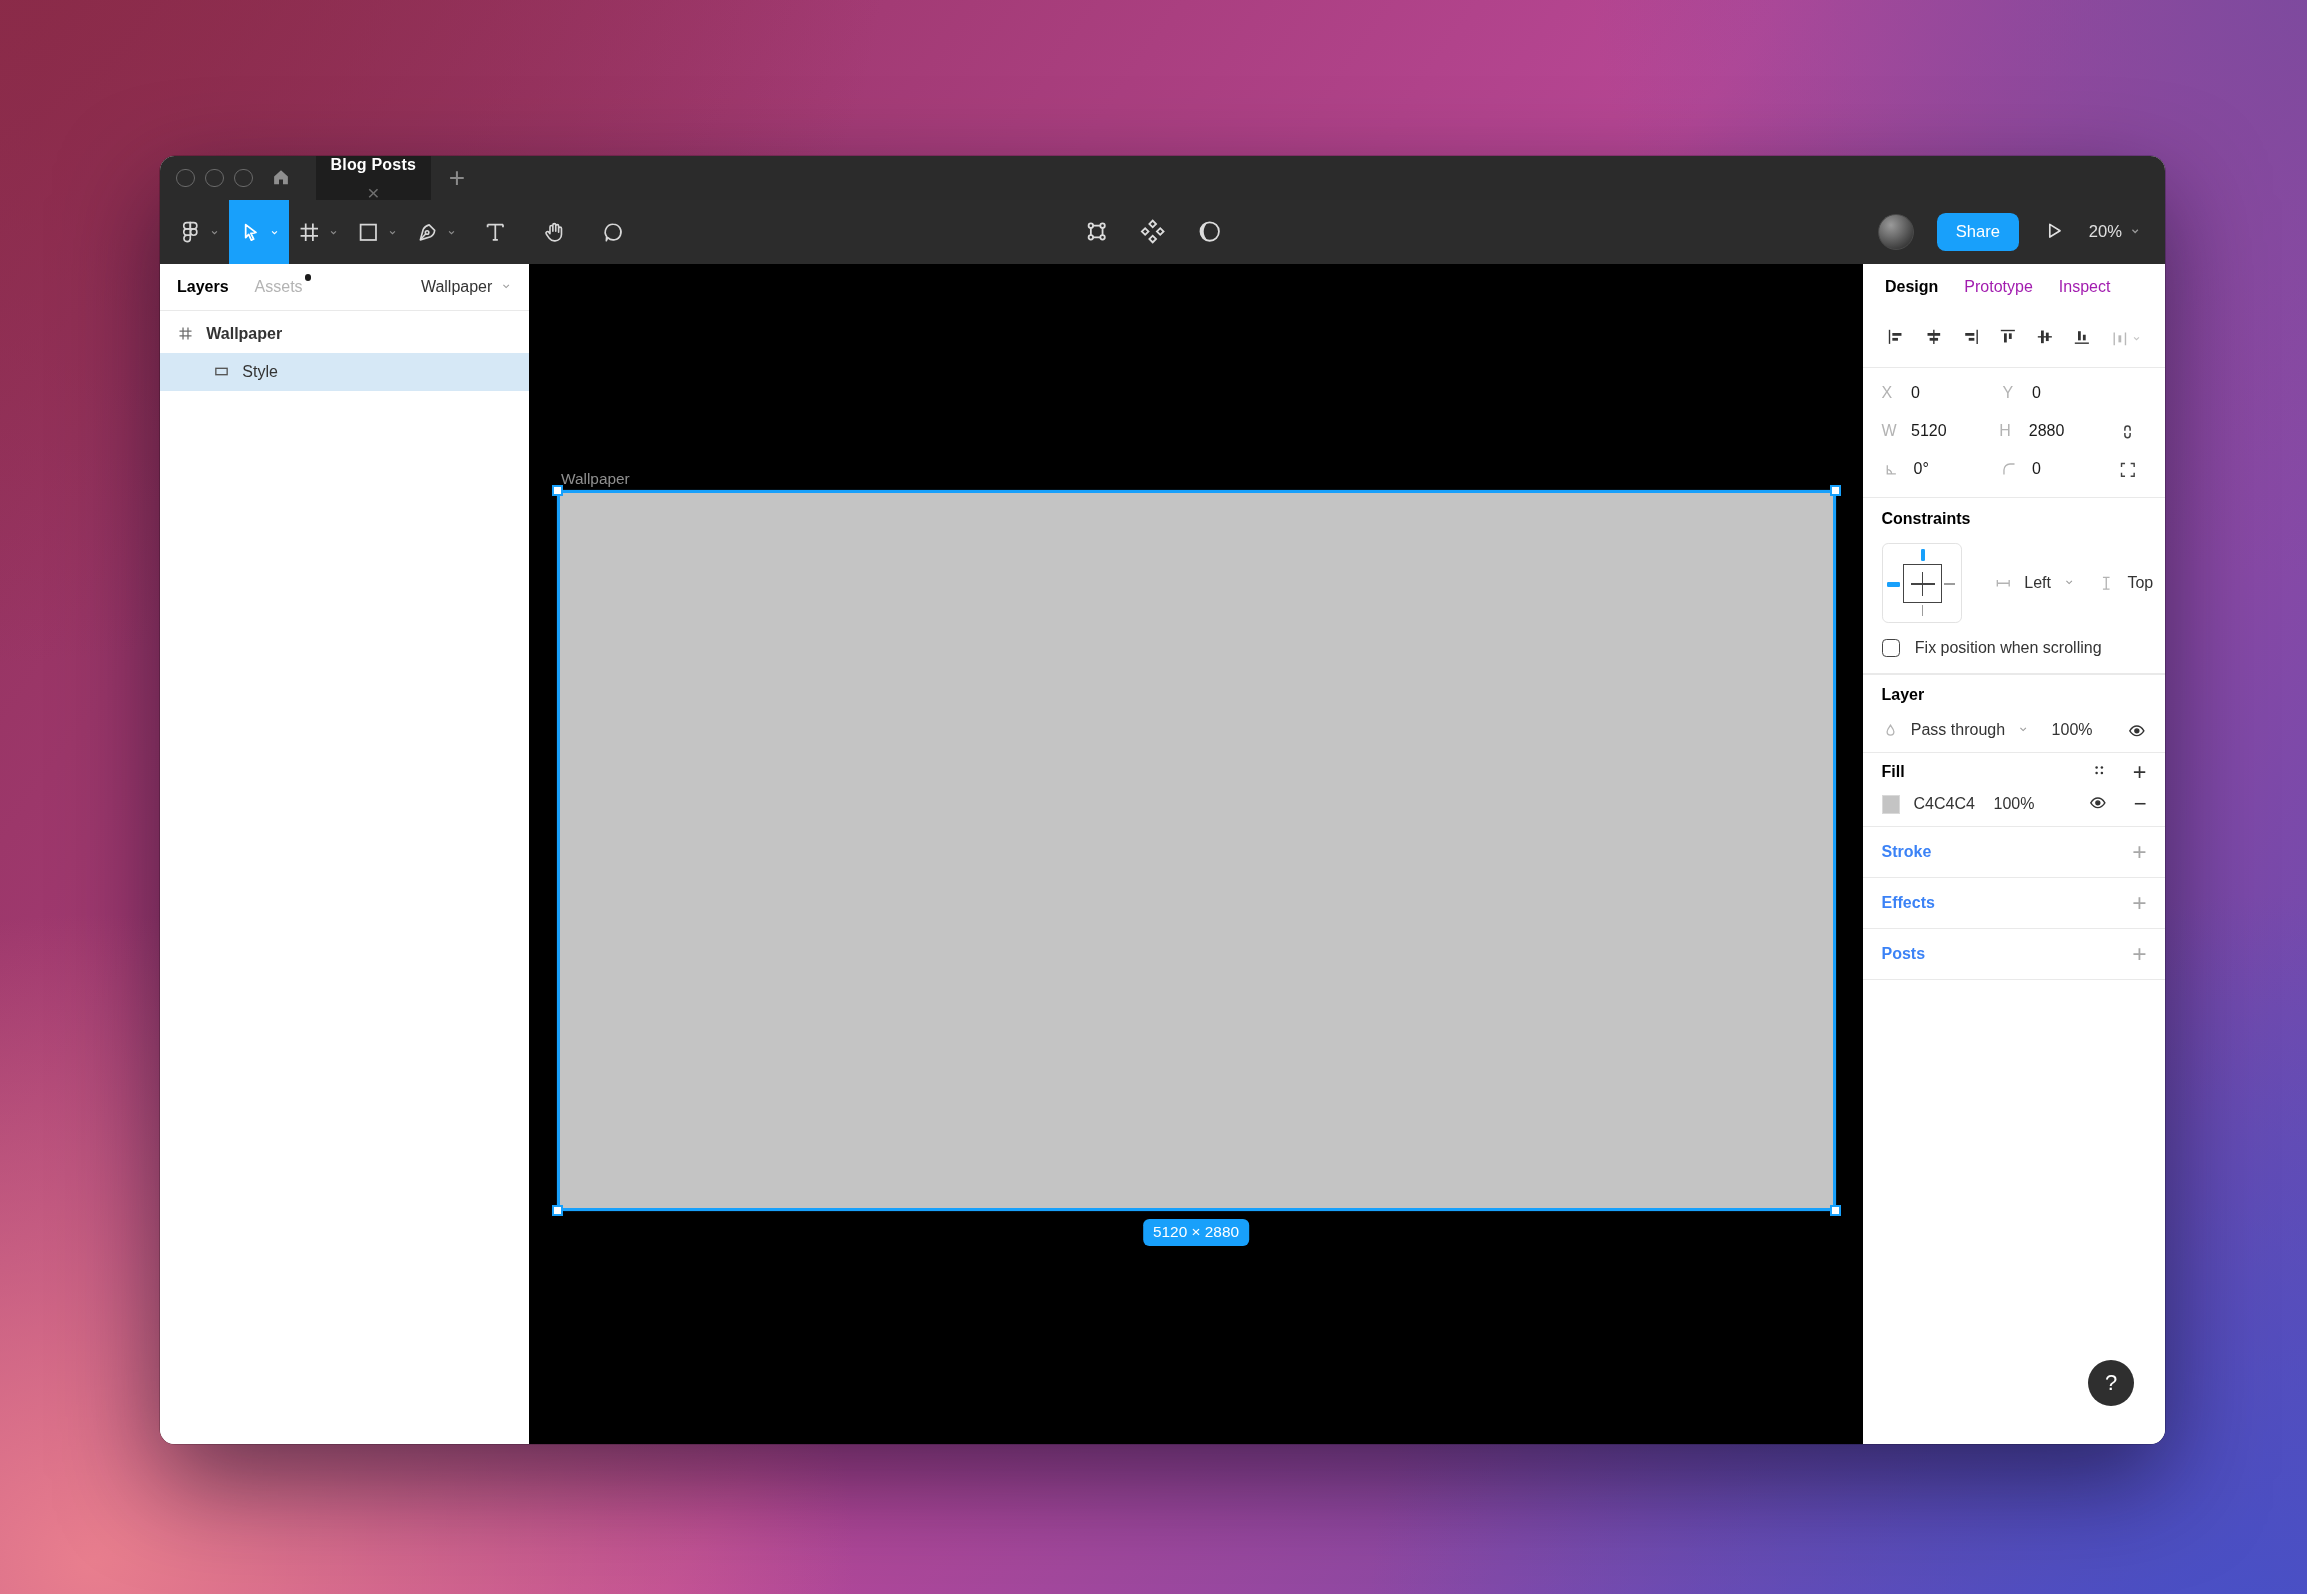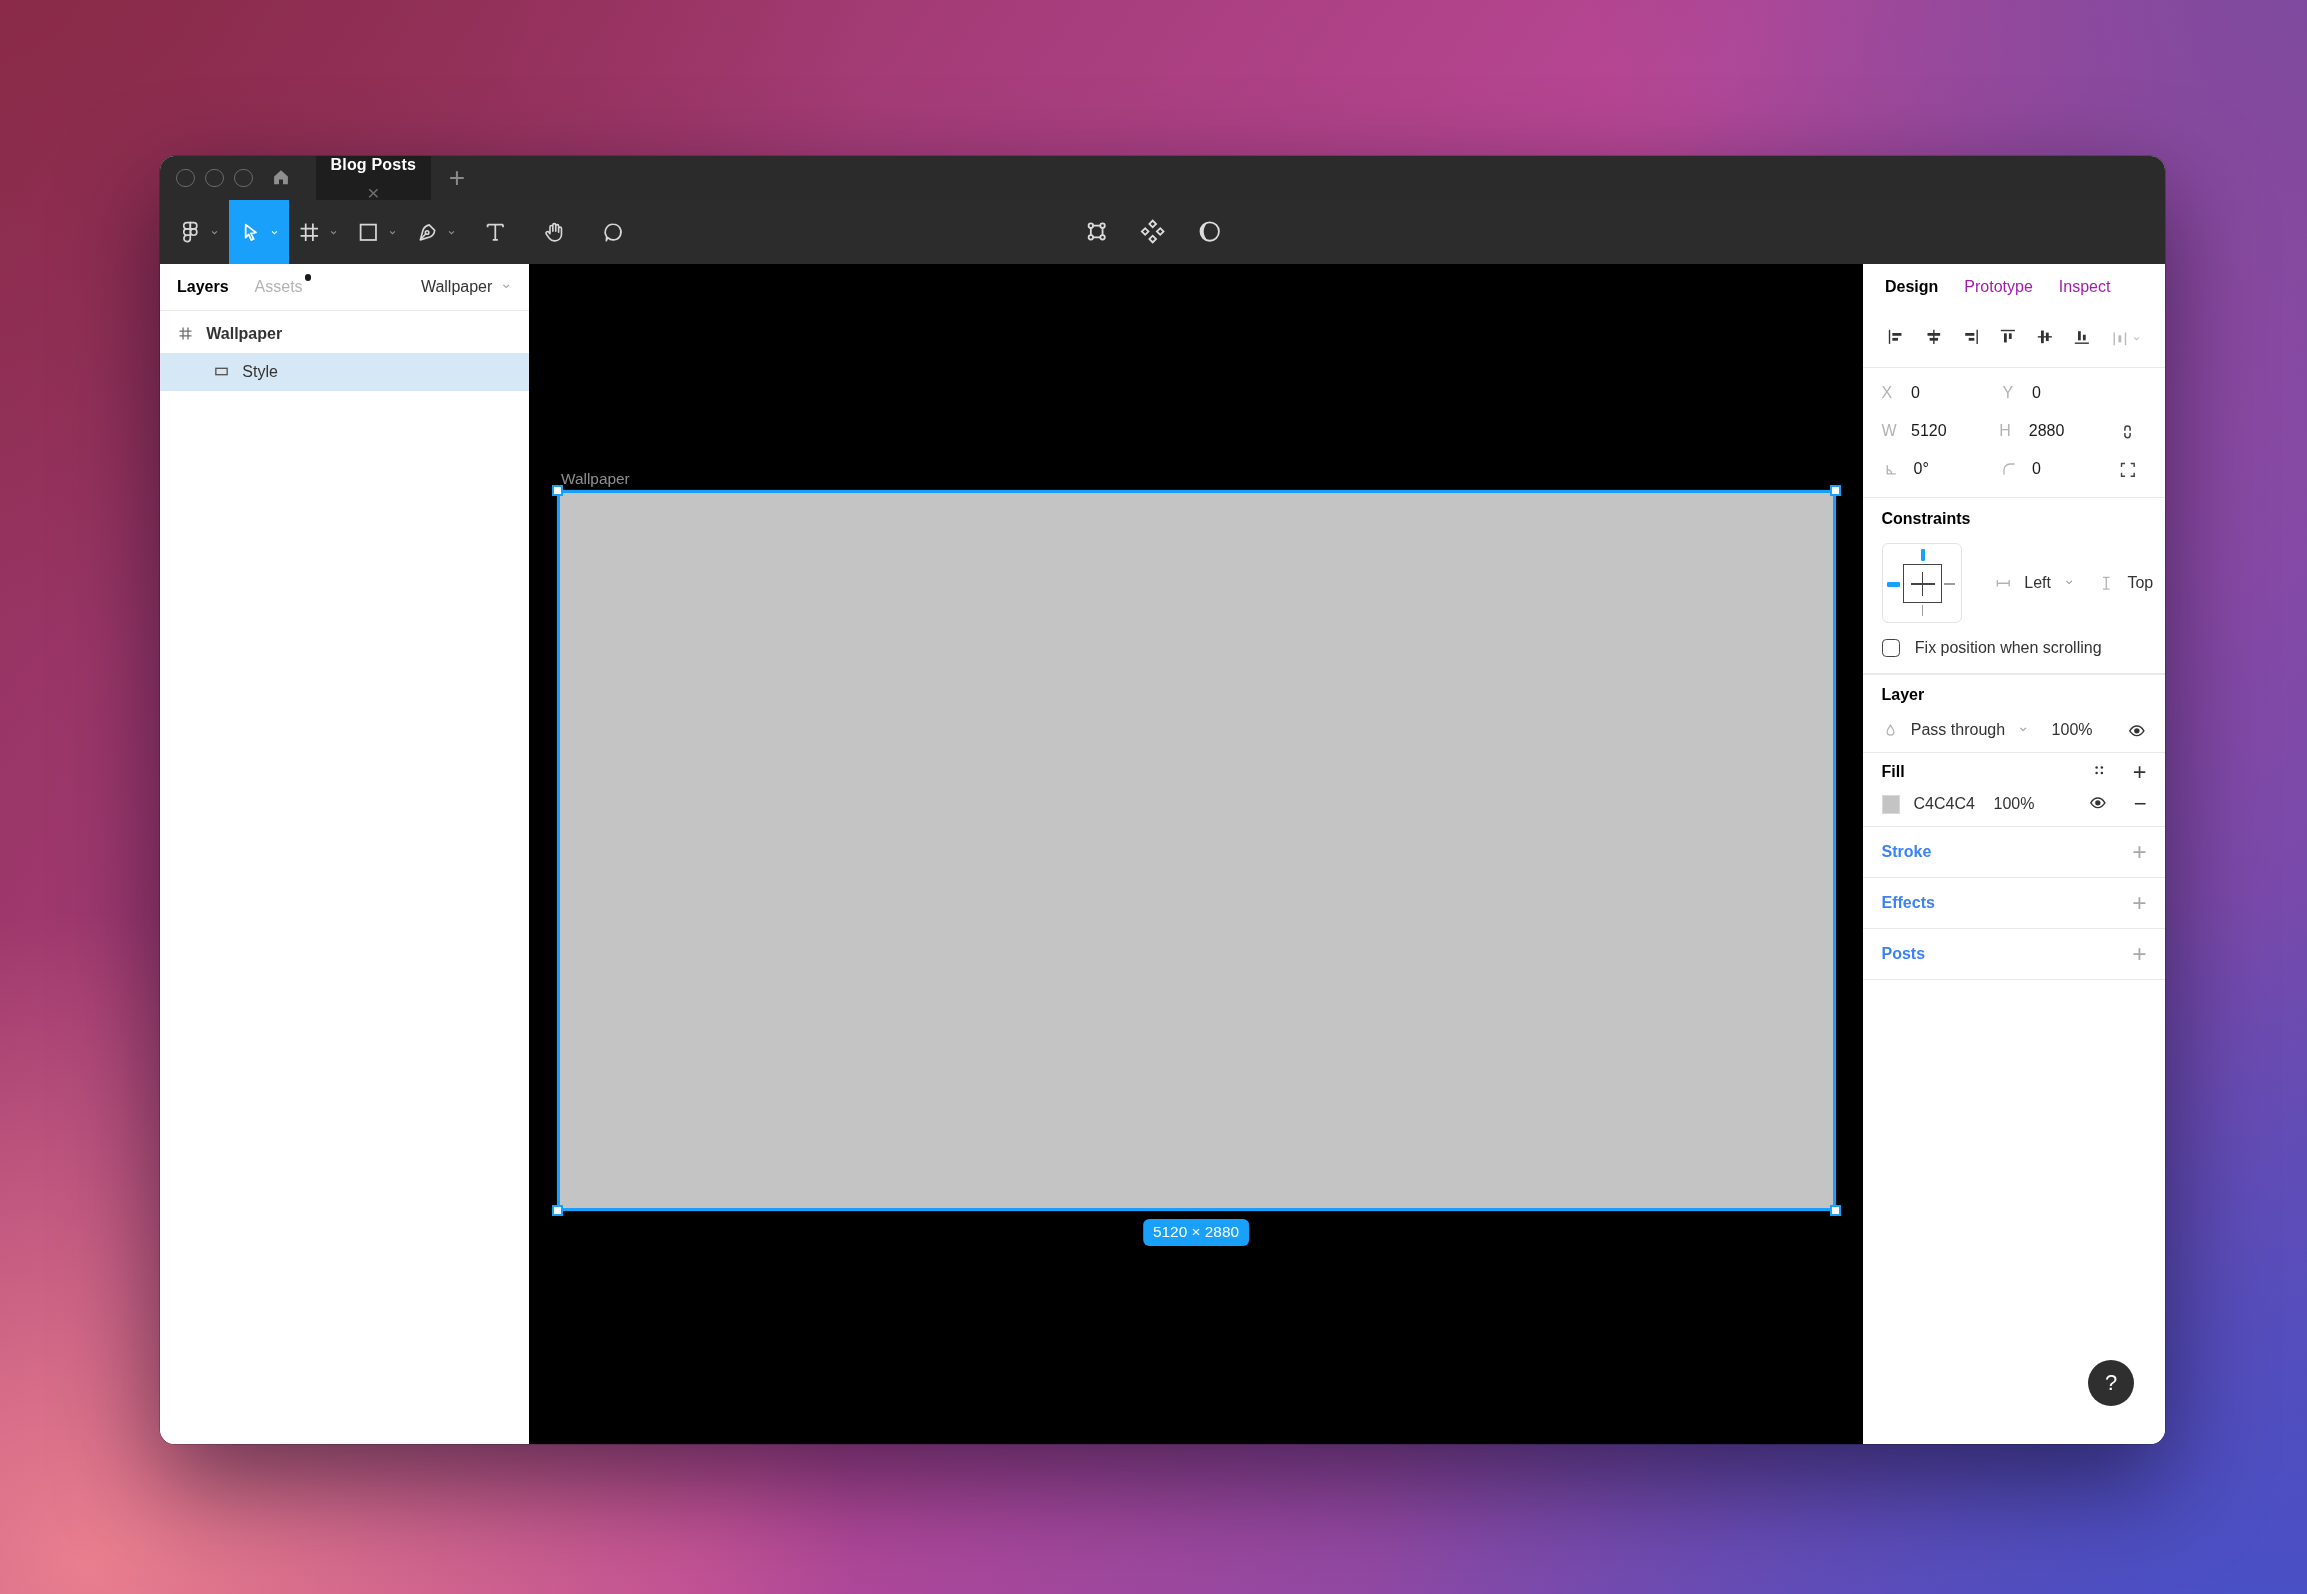--- a/index.html
+++ b/index.html
@@ -267,20 +267,39 @@
         </svg>
       </span>
       <span>
         <svg width="27" height="27" viewBox="0 0 24 24">
           <circle cx="12" cy="12" r="8.2" fill="none" stroke="#dcdcdc" stroke-width="1.6"></circle>
           <path d="M10.5 3.9 a8.2 8.2 0 0 0 0 16.2 A10.5 10.5 0 0 1 10.5 3.9 Z" fill="#dcdcdc"></path>
         </svg>
       </span>
     </div>
 
+    <div class="toolbar-right">
+      <div class="avatar"></div>
+      <div class="share-btn">Share</div>
+      <div class="play-btn">
+        <span>
+          <svg width="23.4" height="23.4" viewBox="0 0 24 24" fill="none" stroke="currentColor" stroke-width="1.7" stroke-linejoin="round">
+              <polygon points="8,5.5 18.5,12 8,18.5"></polygon>
+            </svg>
+        </span>
+      </div>
+      <div class="zoom-ctrl">
+        <span>20%</span>
+        <span class="chev">
+          <svg width="12.3" height="12.3" viewBox="0 0 18 18" fill="none" stroke="currentColor" stroke-width="1.8">
+              <polyline points="5 7 9 11 13 7"></polyline>
+            </svg>
+        </span>
+      </div>
+    </div>
   </div>
 
   <div class="main">
 
     <div class="left-panel">
       <div class="lp-header">
         <span class="lp-tab-layers">Layers</span>
         <span class="lp-tab-assets">
           <span>Assets</span>
           <span class="lp-dot"></span>

